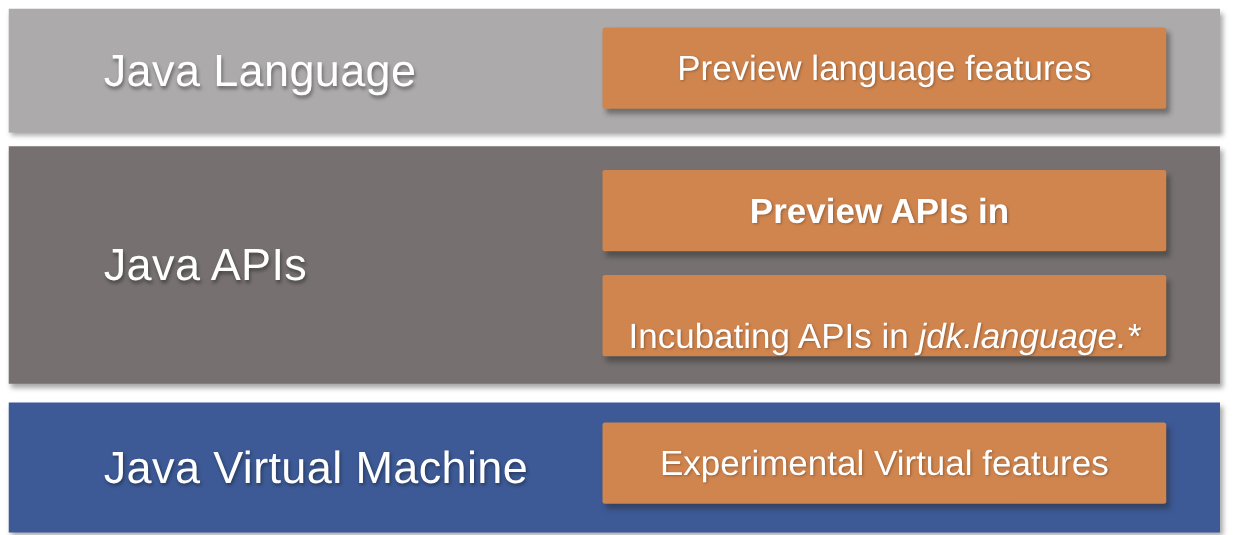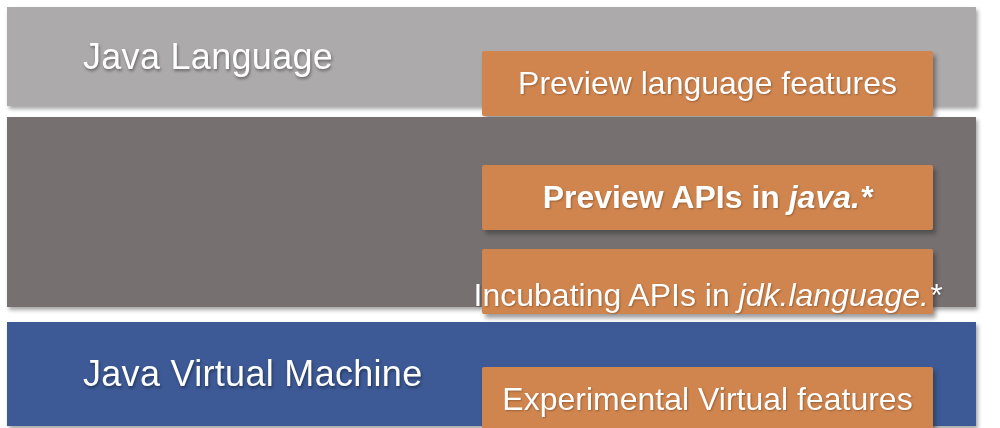--- a/index.html
+++ b/index.html
@@ -38,46 +38,46 @@
     left: 475px;
     width: 451px;
     height: 65px;
     background: #d0854e;
     border-radius: 2px;
     box-shadow: 3px 4px 4px rgba(40,40,40,0.45);
     display: flex;
     align-items: center;
     justify-content: center;
     color: #ffffff;
-    font-size: 32px;
+    font-size: 28px;
     text-shadow: 1px 1px 2px rgba(0,0,0,0.28);
     white-space: pre;
-    margin-top: 29px;
   }
   .feature-box .italic-part { font-style: italic; }
   .fb-language-1 { top: 15px; }
   .fb-apis-1     { top: 19px; font-weight: bold; }
   .fb-apis-2     { top: 103px; align-items: flex-end; }
   .fb-jvm-1      { top: 16px; }
 </style>
 </head>
 <body>
 
 <div class="canvas">
 
   <div class="layer-bar layer-language">
     <span class="layer-label">Java Language</span>
     <div class="feature-box fb-language-1">
       <span>Preview language features</span><span class="italic-part"></span>
     </div>
   </div>
 
   <div class="layer-bar layer-apis">
+    <span class="layer-label">Java APIs</span>
     <div class="feature-box fb-apis-1">
-      <span>Preview APIs in </span><span class="italic-part">java.*</span>
+      <span>Preview APIs in </span>
     </div>
     <div class="feature-box fb-apis-2">
       <span>Incubating APIs in </span><span class="italic-part">jdk.language.*</span>
     </div>
   </div>
 
   <div class="layer-bar layer-jvm">
     <span class="layer-label">Java Virtual Machine</span>
     <div class="feature-box fb-jvm-1">
       <span>Experimental Virtual features</span><span class="italic-part"></span>

